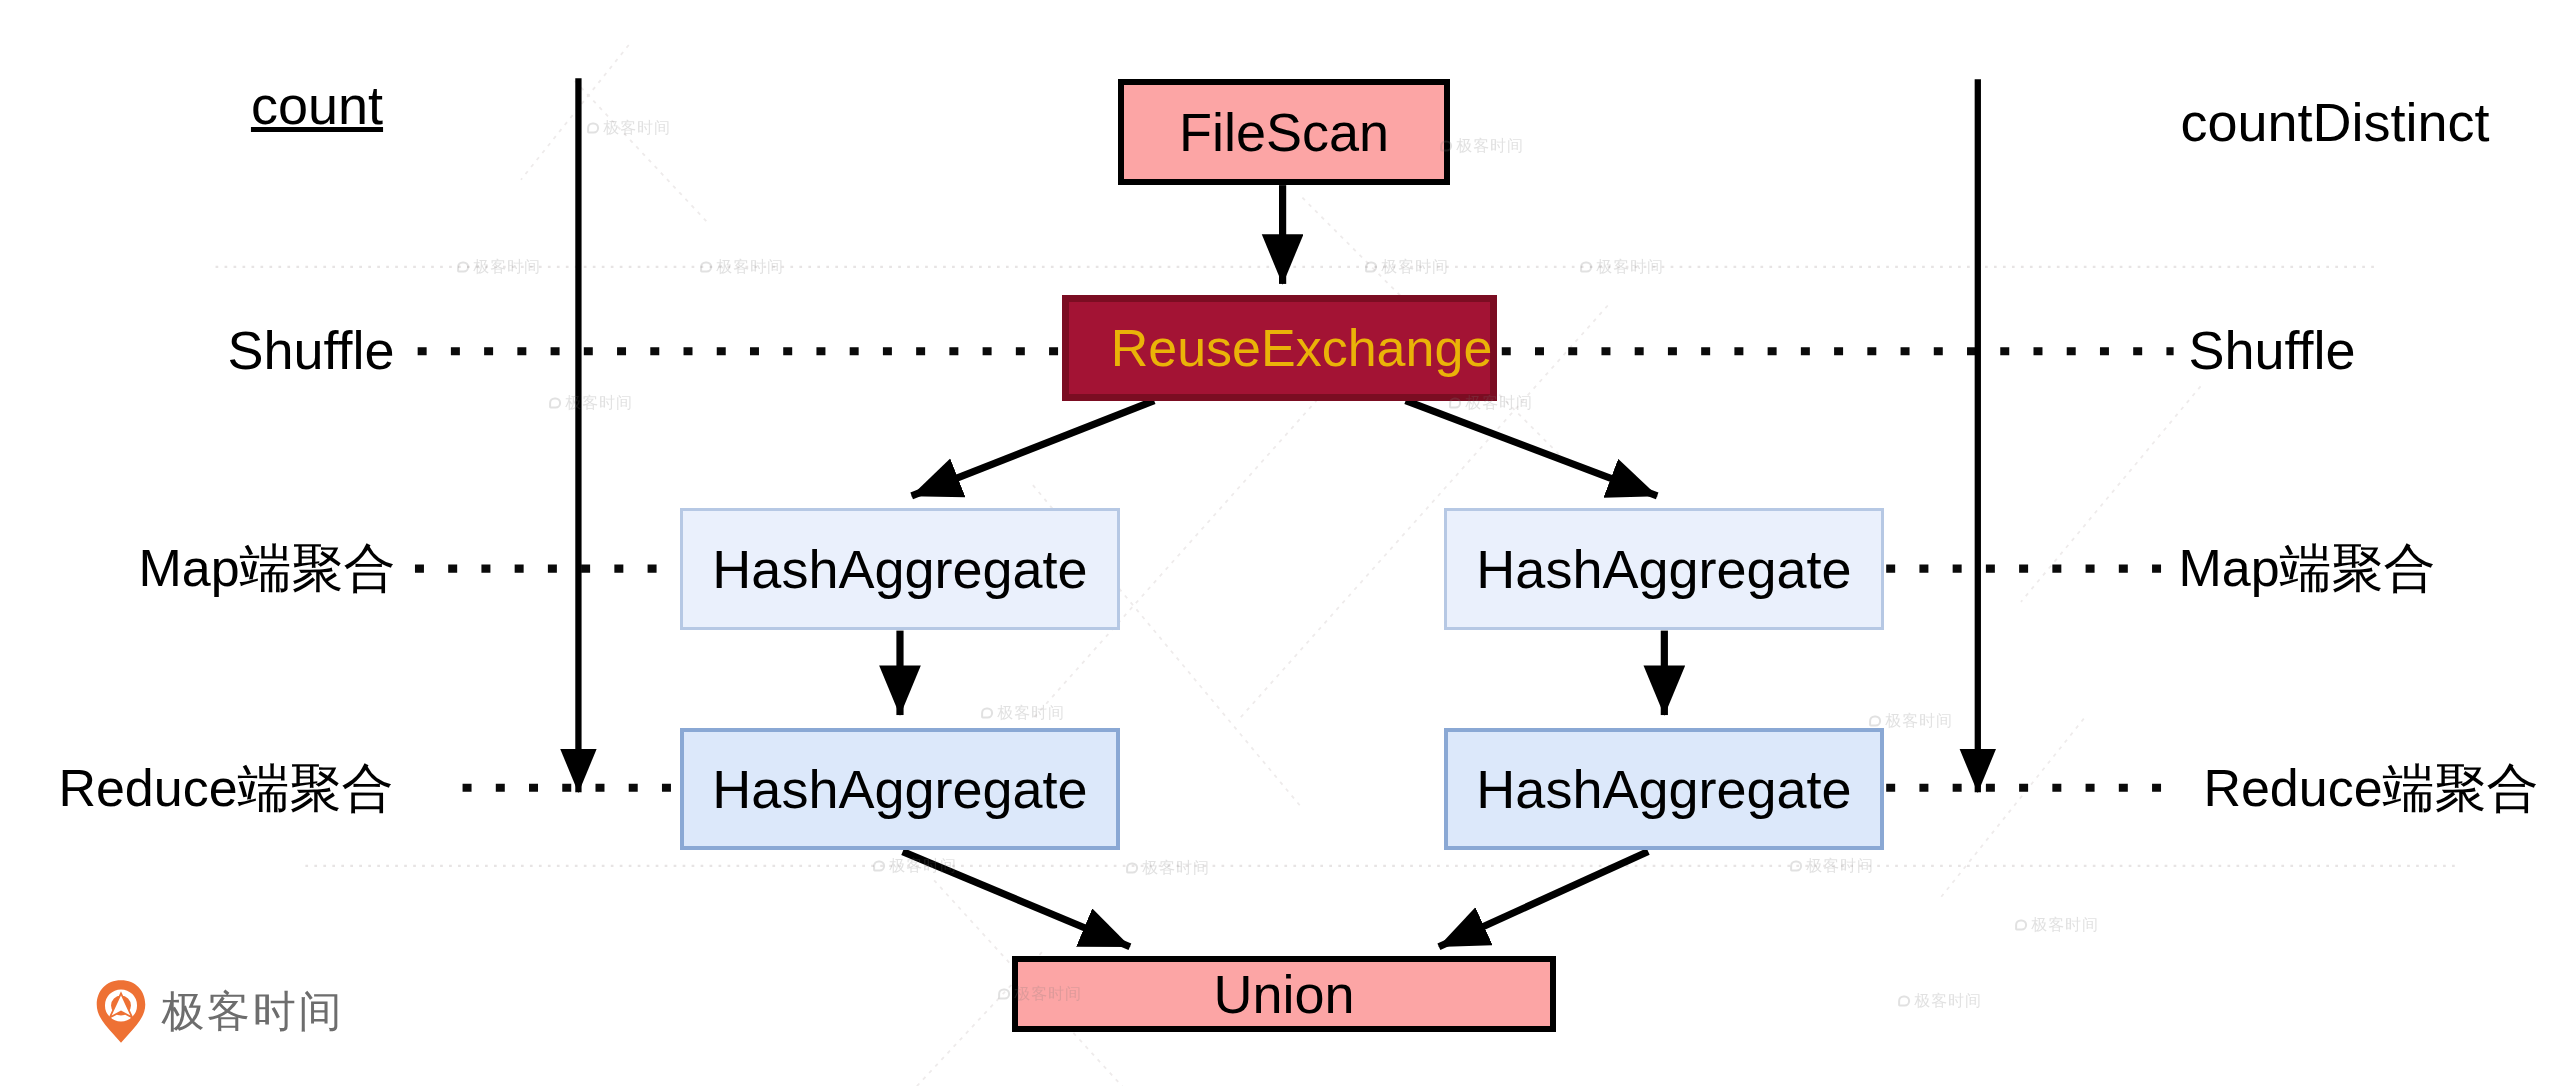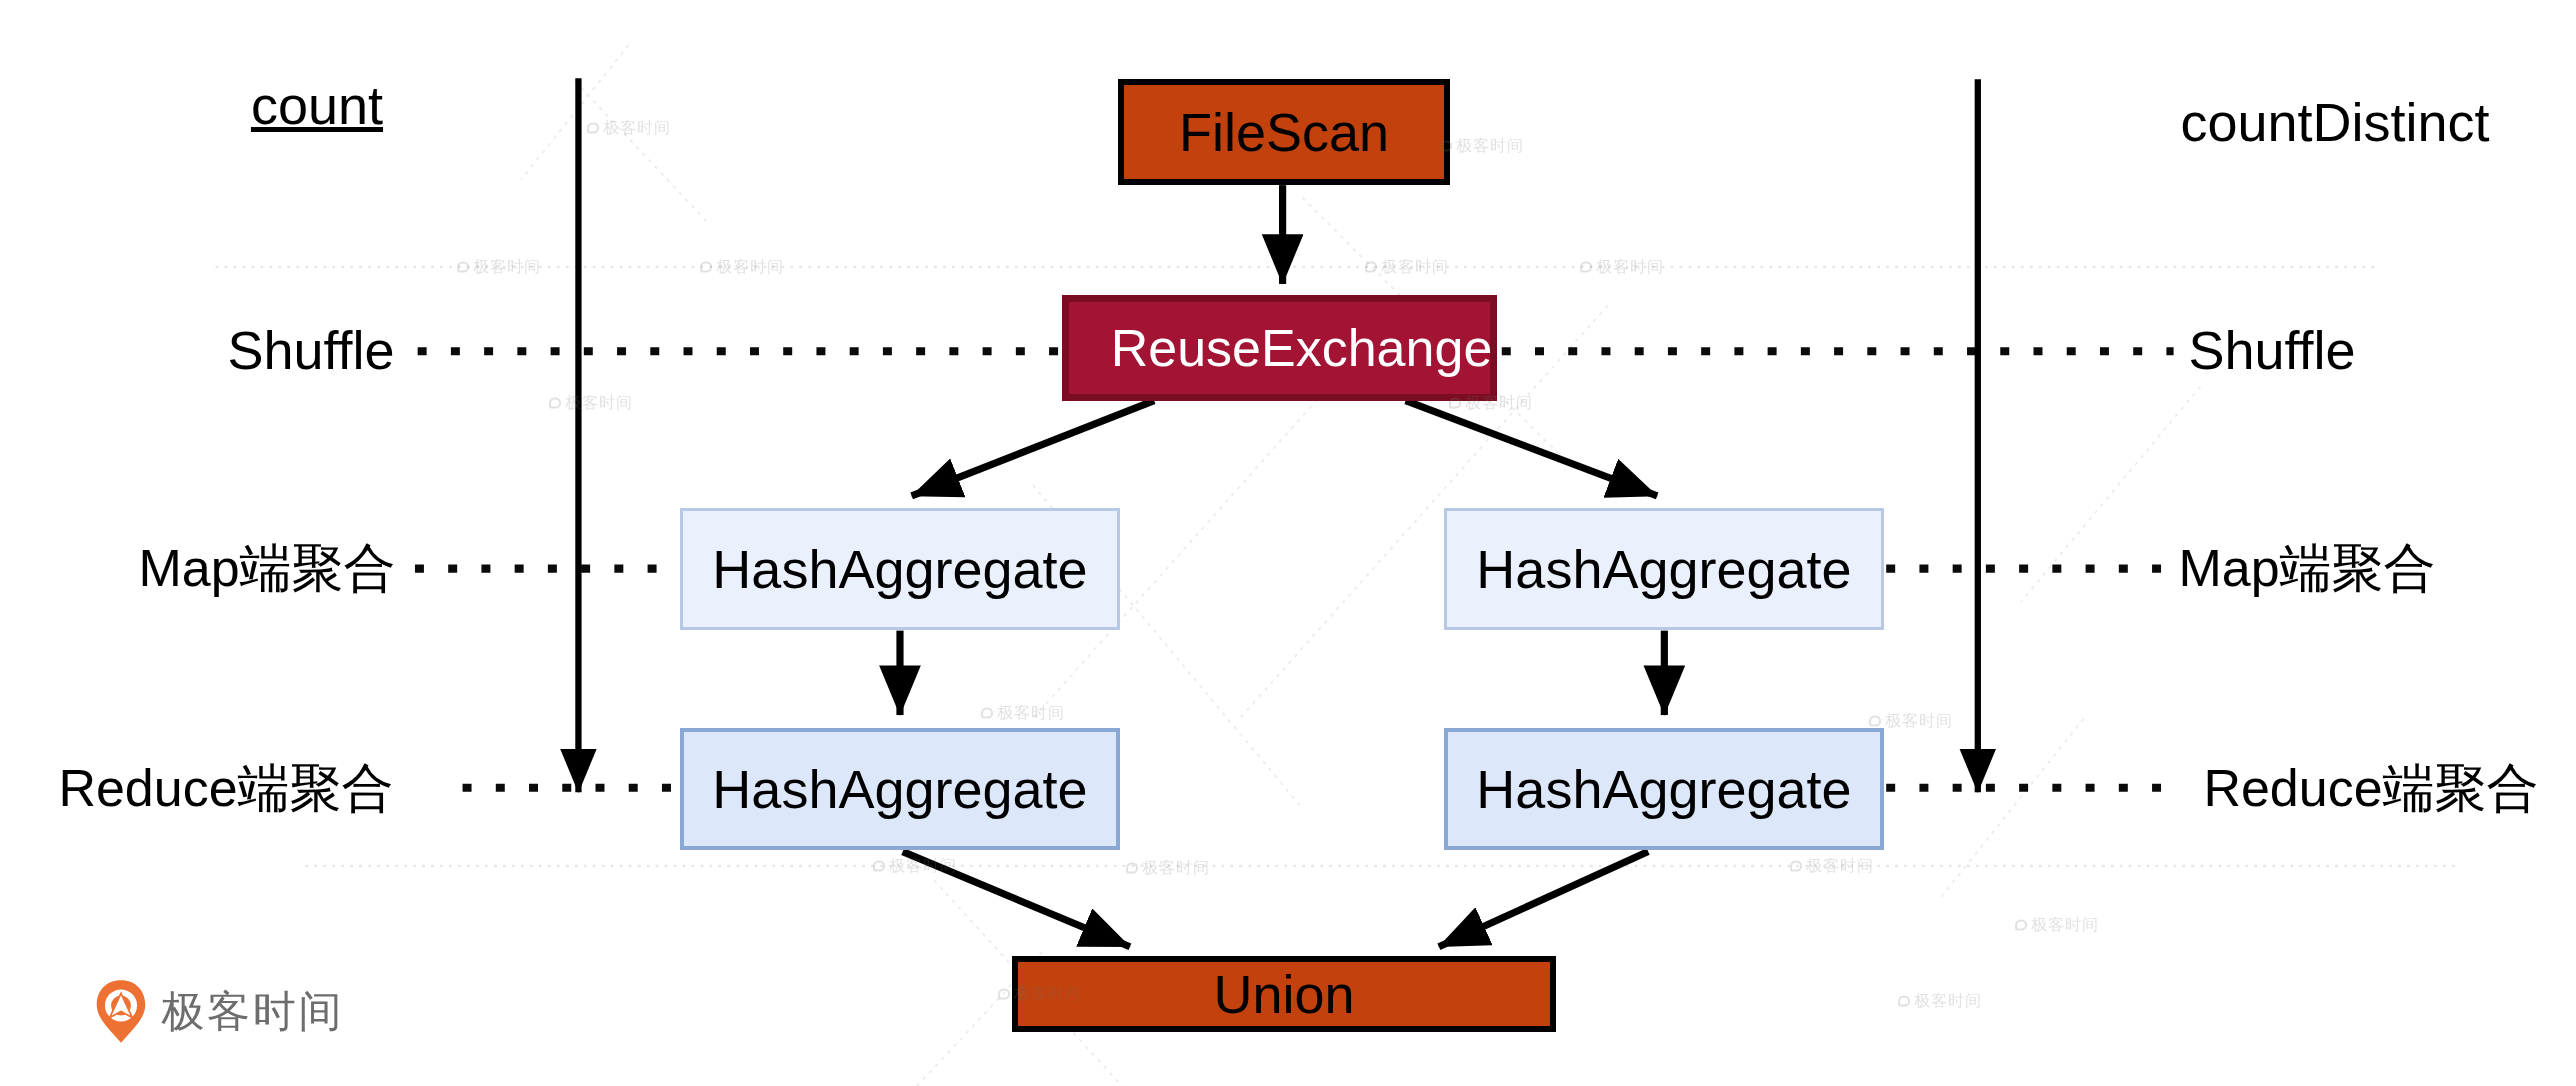--- a/index.html
+++ b/index.html
@@ -8,24 +8,24 @@
     font-family:"Liberation Sans","DejaVu Sans",sans-serif;color:#000;
   }
   
   #bg-svg,#wm-layer{position:absolute;left:0;top:0;width:2576px;height:1087px;}
   #bg-svg{z-index:1;}
   #nodes{position:absolute;left:0;top:0;width:2576px;height:1087px;z-index:2;}
   #wm-layer{z-index:3;pointer-events:none;}
   
   .node{
     position:absolute;box-sizing:border-box;display:flex;align-items:center;justify-content:center;
-    font-size:54px;line-height:1;background:#c2410c;white-space:nowrap;
+    font-size:54px;line-height:1;background:#fca5a5;white-space:nowrap;
   }
   .node.plain{border:6.3px solid #000;}
-  .node.exchange{background:#a31334;border:7.2px solid #7b0d22;color:#ffffff;padding-left:44px;}
+  .node.exchange{background:#a31334;border:7.2px solid #7b0d22;color:#eab308;padding-left:44px;}
   .node.agg-map{background:#eaf0fc;border:3.6px solid #b6c8e4;}
   .node.agg-reduce{background:#dce8fa;border:4.5px solid #8aa8d4;}
   #n-filescan {left:1118px;top:79px;  width:332px;height:106px;}
   #n-reuse    {left:1062px;top:295px; width:435px;height:106px;font-size:52px;}
   #n-map-l    {left:680px; top:508px; width:440px;height:122px;}
   #n-map-r    {left:1444px;top:508px; width:440px;height:122px;}
   #n-red-l    {left:680px; top:728px; width:440px;height:122px;}
   #n-red-r    {left:1444px;top:728px; width:440px;height:122px;}
   #n-union    {left:1012px;top:956px;width:544px;height:76px;}
   

